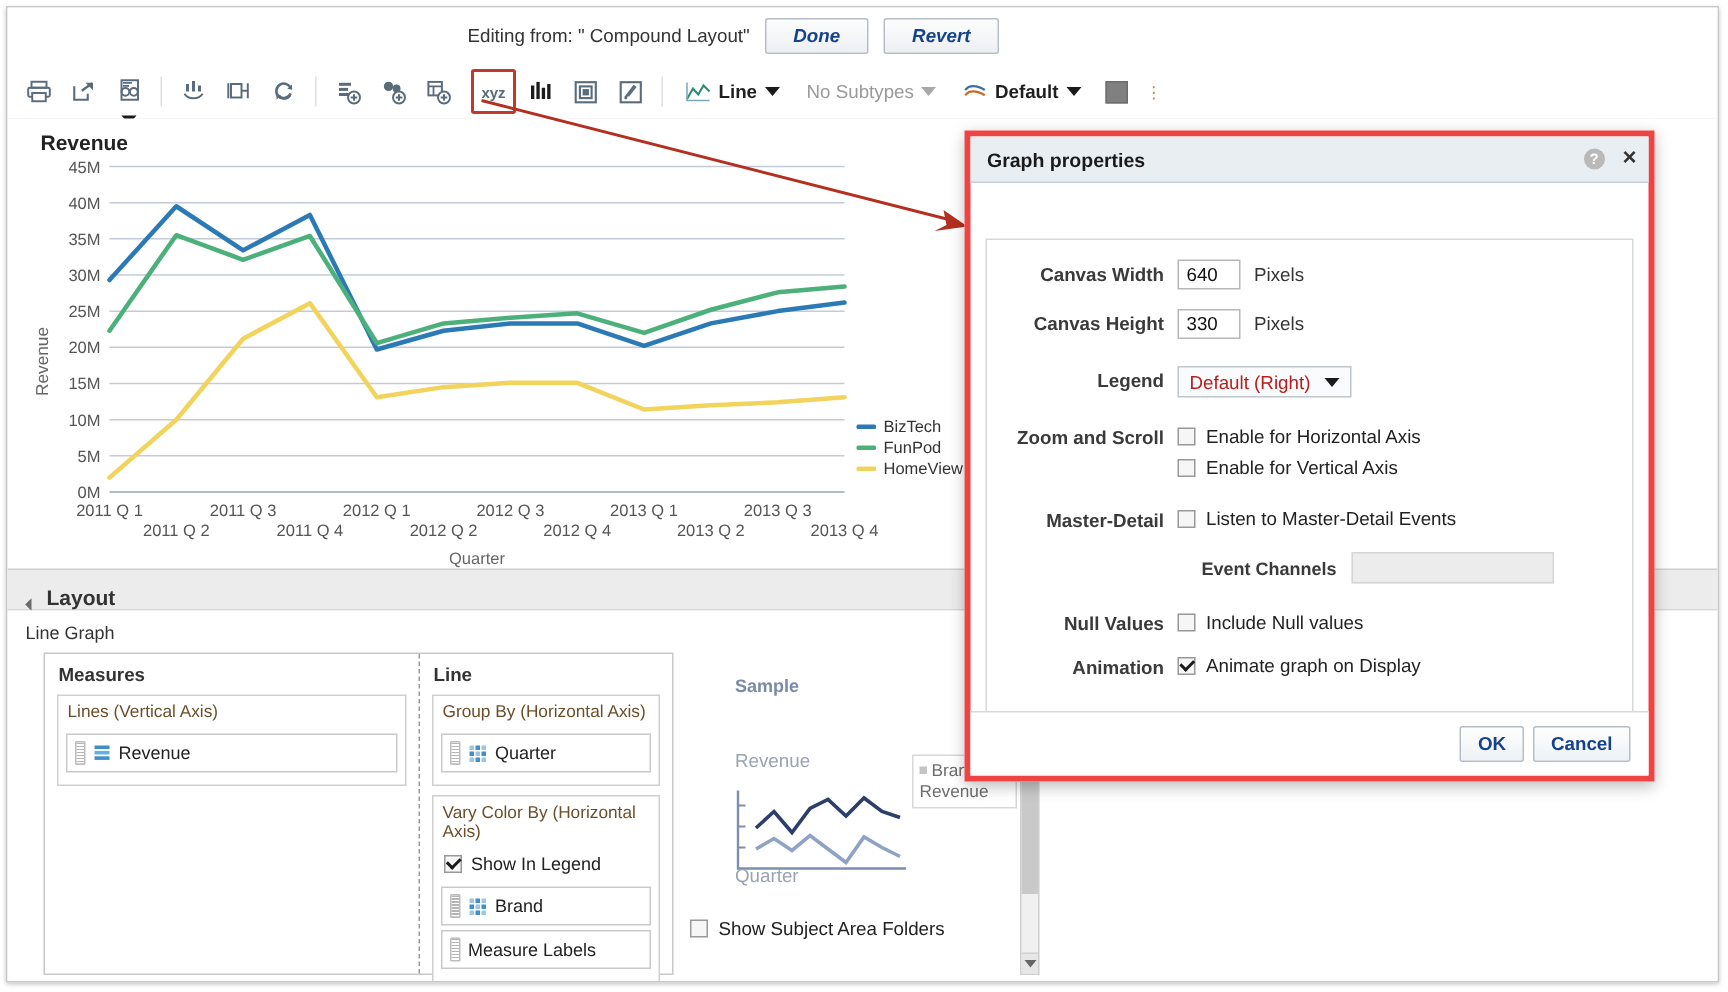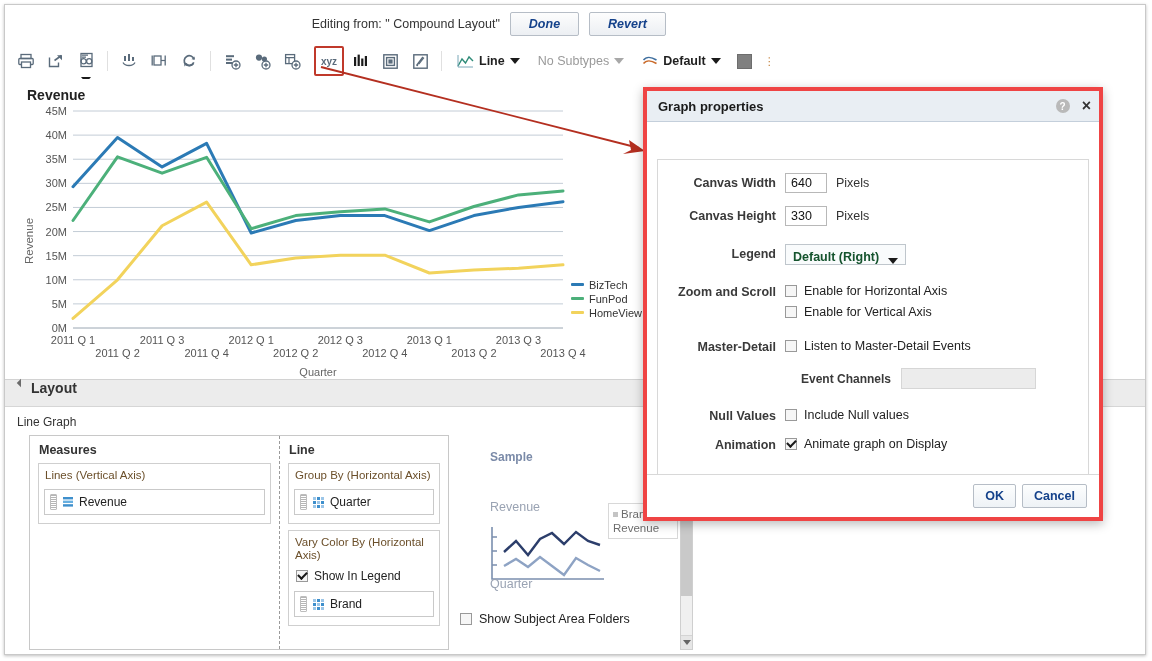--- a/index.html
+++ b/index.html
@@ -85,21 +85,21 @@
   .legend-row{display:flex;align-items:center;gap:5px;height:13px;margin-bottom:1px;}
   .legend-swatch{width:13px;height:3px;border-radius:1px;}
   .legend-txt{font-size:11px;color:#333;}
 
   
   .layout-panel{
     position:absolute;left:0;top:374px;width:100%;height:277px;
     background:#f1f1f1;border-top:1px solid #d2d2d2;
   }
   .layout-hdr{
-    height:26px;display:flex;align-items:flex-start;gap:7px;padding-left:13px;
+    height:26px;display:flex;align-items:flex-end;gap:7px;padding-left:13px;
     background:#ececec;border-bottom:1px solid #d6d6d6;cursor:pointer;
   }
   .tri{width:0;height:0;border-top:6px solid #6b6b6b;border-right:6px solid transparent;
        transform:rotate(-45deg);}
   .layout-hdr .t{font-size:14px;font-weight:bold;color:#333;}
   .layout-body{position:absolute;left:0;top:27px;right:0;bottom:0;background:#fff;overflow:hidden;padding-left:20px;}
   .graph-kind{position:absolute;left:12px;top:8px;font-size:12px;color:#333;}
   .lay-box{
     position:absolute;left:24px;top:28px;width:420px;height:215px;
     border:1px solid #c8c8c8;background:#fff;box-sizing:border-box;
@@ -197,23 +197,23 @@
     width:118px;text-align:right;padding-right:9px;font-size:12.5px;color:#333;
     line-height:20px;font-weight:normal;
   }
   .frow .lab.b{font-weight:bold;color:#3a3a3a;}
   .txtin{
     width:42px;height:20px;border:1px solid #b8b8b8;background:#fff;box-sizing:border-box;
     font-family:"Liberation Sans", sans-serif;font-size:12.5px;color:#111;padding:0 5px;
   }
   .units{font-size:12.5px;color:#333;margin-left:9px;line-height:20px;}
   .selbox{
-    display:flex;align-items:flex-end;gap:9px;height:21px;
+    display:flex;align-items:center;gap:9px;height:21px;
     border:1px solid #bfc6cc;background:#f9fbfc;padding:0 7px;cursor:pointer;
-    font-size:12.5px;color:#14532d;box-sizing:border-box;font-weight:bold;
+    font-size:12.5px;color:#b91c1c;box-sizing:border-box;
   }
   .chk-line{display:flex;align-items:center;gap:7px;height:18px;margin-bottom:3px;}
   .chk-line .tx{font-size:12.5px;color:#222;}
   .evtin{
     width:135px;height:21px;border:1px solid #d6d6d6;background:#ececec;box-sizing:border-box;
   }
   .dlg-foot{
     position:absolute;left:0;right:0;bottom:0;height:42px;
     border-top:1px solid #d8d8d8;background:#fff;
     display:flex;align-items:center;justify-content:flex-end;gap:6px;padding-right:12px;
@@ -509,20 +509,24 @@
                   <rect x="9" y="1" width="3" height="3" fill="#9cc6e8"></rect>
                 <rect x="1" y="5" width="3" height="3" fill="#3e8fcc"></rect>
                   <rect x="5" y="5" width="3" height="3" fill="#9cc6e8"></rect>
                   <rect x="9" y="5" width="3" height="3" fill="#3e8fcc"></rect>
                 <rect x="1" y="9" width="3" height="3" fill="#9cc6e8"></rect>
                   <rect x="5" y="9" width="3" height="3" fill="#3e8fcc"></rect>
                   <rect x="9" y="9" width="3" height="3" fill="#9cc6e8"></rect>
               </svg>
               <span class="nm">Brand</span>
             </div>
+            <div class="chip">
+              <span class="grip"></span>
+              <span class="nm">Measure Labels</span>
+            </div>
           </div>
         </div>
       </div>
 
       <div class="lay-scroll">
         <div class="thumb"></div>
         <div class="arrow"></div>
       </div>
 
       <div class="sample-wrap">

